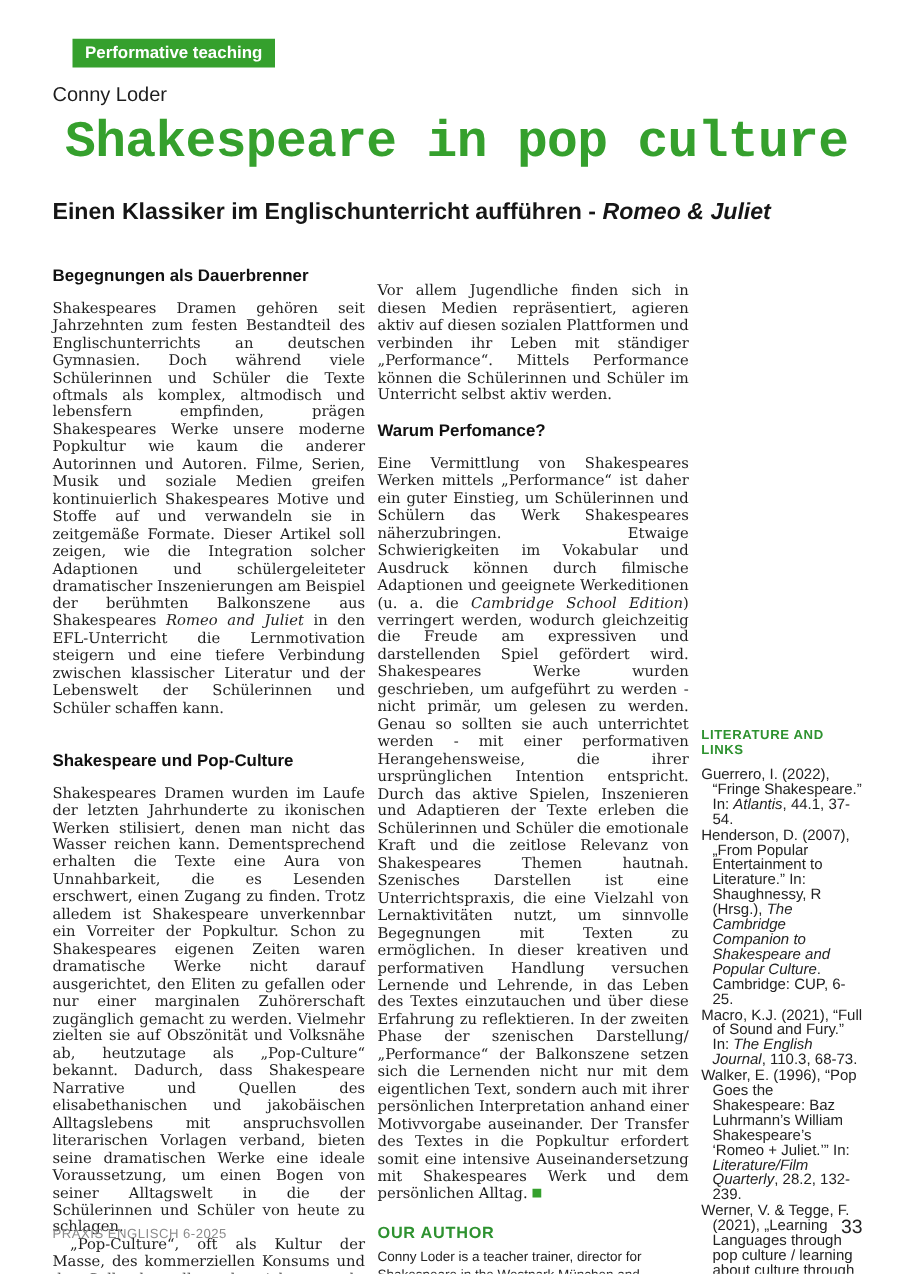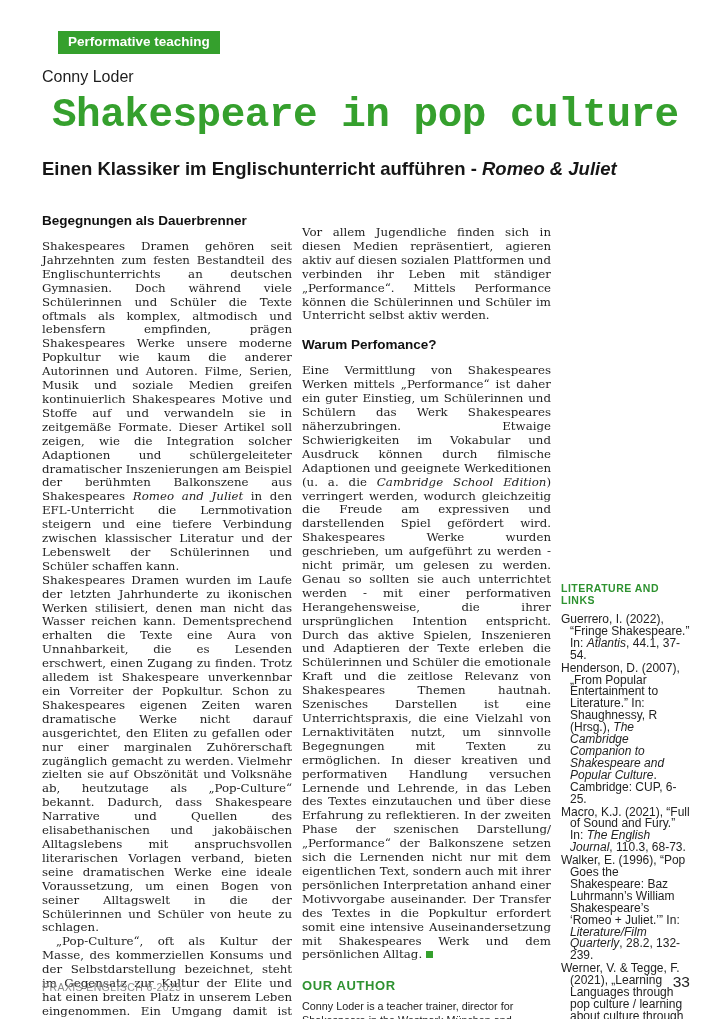--- a/index.html
+++ b/index.html
@@ -54,20 +54,21 @@
   </div>
 
   <div class="author">Conny Loder</div>
 
   <h1 class="title">Shakespeare in pop culture</h1>
   <h2 class="subtitle"><span>Einen Klassiker im Englischunterricht aufführen - </span><i>Romeo &amp; Juliet</i></h2>
 
   <div class="col col1">
     <h3 class="sec">Begegnungen als Dauerbrenner</h3>
     <p class="body" lang="de"><span>Shakespeares Dramen gehören seit Jahrzehnten zum festen Bestandteil des Englischunterrichts an deutschen Gymnasien. Doch während viele Schülerinnen und Schüler die Texte oftmals als komplex, altmodisch und lebensfern empfinden, prägen Shakespeares Werke unsere moderne Popkultur wie kaum die anderer Autorinnen und Autoren. Filme, Serien, Musik und soziale Medien greifen kontinuierlich Shakespeares Motive und Stoffe auf und verwandeln sie in zeitgemäße Formate. Dieser Artikel soll zeigen, wie die Integration solcher Adaptionen und schülergeleiteter dramatischer Inszenierungen am Beispiel der berühmten Balkonszene aus Shakespeares </span><i>Romeo and Juliet</i><span> in den EFL-Unterricht die Lernmotivation steigern und eine tiefere Verbindung zwischen klassischer Literatur und der Lebenswelt der Schülerinnen und Schüler schaffen kann.</span></p>
+    <h3 class="sec sp">Shakespeare und Pop-Culture</h3>
     <p class="body" lang="de">Shakespeares Dramen wurden im Laufe der letzten Jahrhunderte zu ikonischen Werken stilisiert, denen man nicht das Wasser reichen kann. Dementsprechend erhalten die Texte eine Aura von Unnahbarkeit, die es Lesenden erschwert, einen Zugang zu finden. Trotz alledem ist Shakespeare unverkennbar ein Vorreiter der Popkultur. Schon zu Shakespeares eigenen Zeiten waren dramatische Werke nicht darauf ausgerichtet, den Eliten zu gefallen oder nur einer marginalen Zuhörerschaft zugänglich gemacht zu werden. Vielmehr zielten sie auf Obszönität und Volksnähe ab, heutzutage als „Pop-Culture“ bekannt. Dadurch, dass Shakespeare Narrative und Quellen des elisabethanischen und jakobäischen Alltagslebens mit anspruchsvollen literarischen Vorlagen verband, bieten seine dramatischen Werke eine ideale Voraussetzung, um einen Bogen von seiner Alltagswelt in die der Schülerinnen und Schüler von heute zu schlagen.</p>
     <p class="body indent" lang="de">„Pop-Culture“, oft als Kultur der Masse, des kommerziellen Konsums und der Selbstdarstellung bezeichnet, steht im Gegensatz zur Kultur der Elite und hat einen breiten Platz in unserem Leben eingenommen. Ein Umgang damit ist somit nicht zu vermeiden, da wir uns tagtäglich in Medien aller Art, aber insbesondere auf YouTube, Instagram und TikTok, damit auseinandersetzen.</p>
   </div>
 
   <div class="col col2">
     <p class="body first2" lang="de">Vor allem Jugendliche finden sich in diesen Medien repräsentiert, agieren aktiv auf diesen sozialen Plattformen und verbinden ihr Leben mit ständiger „Performance“. Mittels Performance können die Schülerinnen und Schüler im Unterricht selbst aktiv werden.</p>
     <h3 class="sec mid">Warum Perfomance?</h3>
     <p class="body" lang="de"><span><span>Eine Vermittlung von Shakespeares Werken mittels „Performance“ ist daher ein guter Einstieg, um Schülerinnen und Schülern das Werk Shakespeares näherzubringen. Etwaige Schwierigkeiten im Vokabular und Ausdruck können durch filmische Adaptionen und geeignete Werkeditionen (u. a. die </span><i>Cambridge School Edition</i><span>) verringert werden, wodurch gleichzeitig die Freude am expressiven und darstellenden Spiel gefördert wird. Shakespeares Werke wurden geschrieben, um aufgeführt zu werden - nicht primär, um gelesen zu werden. Genau so sollten sie auch unterrichtet werden - mit einer performativen Herangehensweise, die ihrer ursprünglichen Intention entspricht. Durch das aktive Spielen, Inszenieren und Adaptieren der Texte erleben die Schülerinnen und Schüler die emotionale Kraft und die zeitlose Relevanz von Shakespeares Themen hautnah. Szenisches Darstellen ist eine Unterrichtspraxis, die eine Vielzahl von Lernaktivitäten nutzt, um sinnvolle Begegnungen mit Texten zu ermöglichen. In dieser kreativen und performativen Handlung versuchen Lernende und Lehrende, in das Leben des Textes einzutauchen und über diese Erfahrung zu reflektieren. In der zweiten Phase der szenischen Darstellung/„Performance“ der Balkonszene setzen sich die Lernenden nicht nur mit dem eigentlichen Text, sondern auch mit ihrer persönlichen Interpretation anhand einer Motivvorgabe auseinander. Der Transfer des Textes in die Popkultur erfordert somit eine intensive Auseinandersetzung mit Shakespeares Werk und dem persönlichen Alltag.</span></span><span class="endsq"></span></p>
     <div class="our-author">
       <p class="oa-head">OUR AUTHOR</p>

